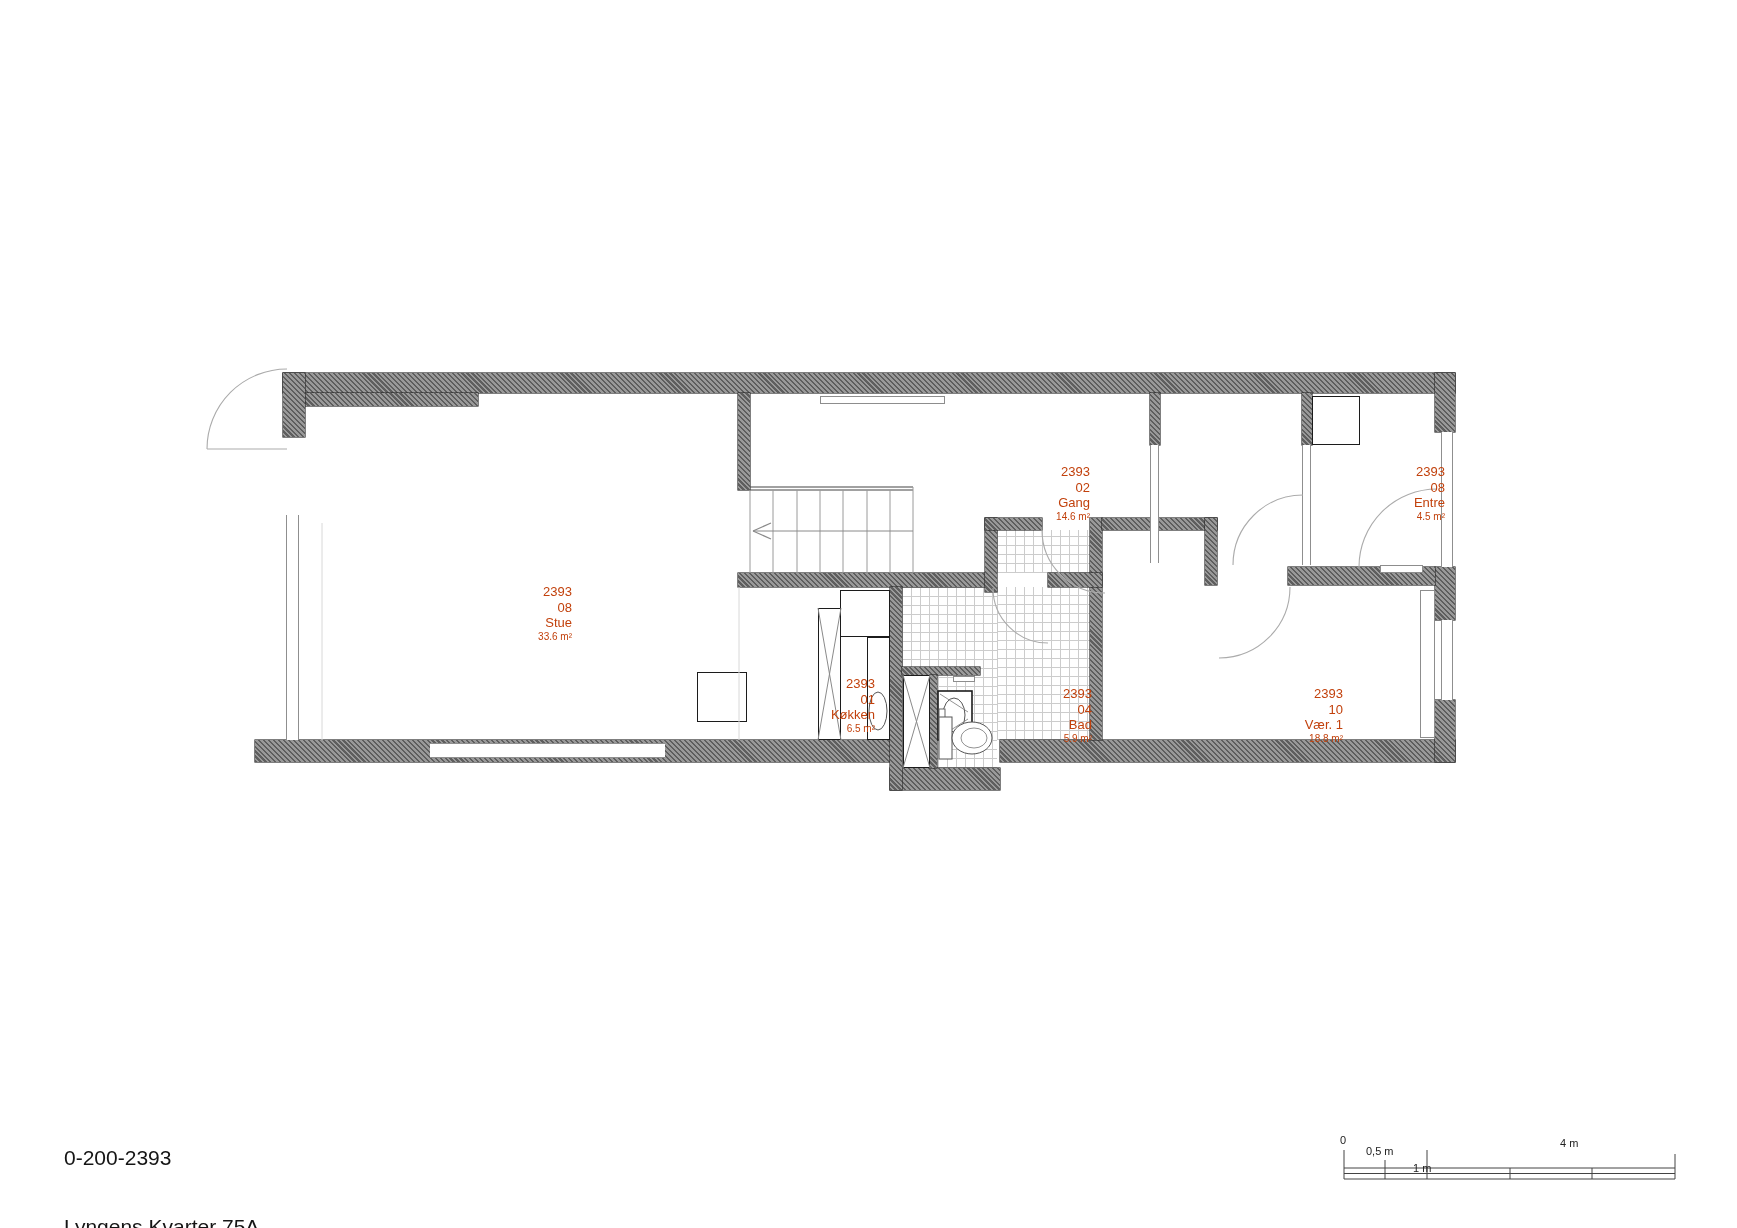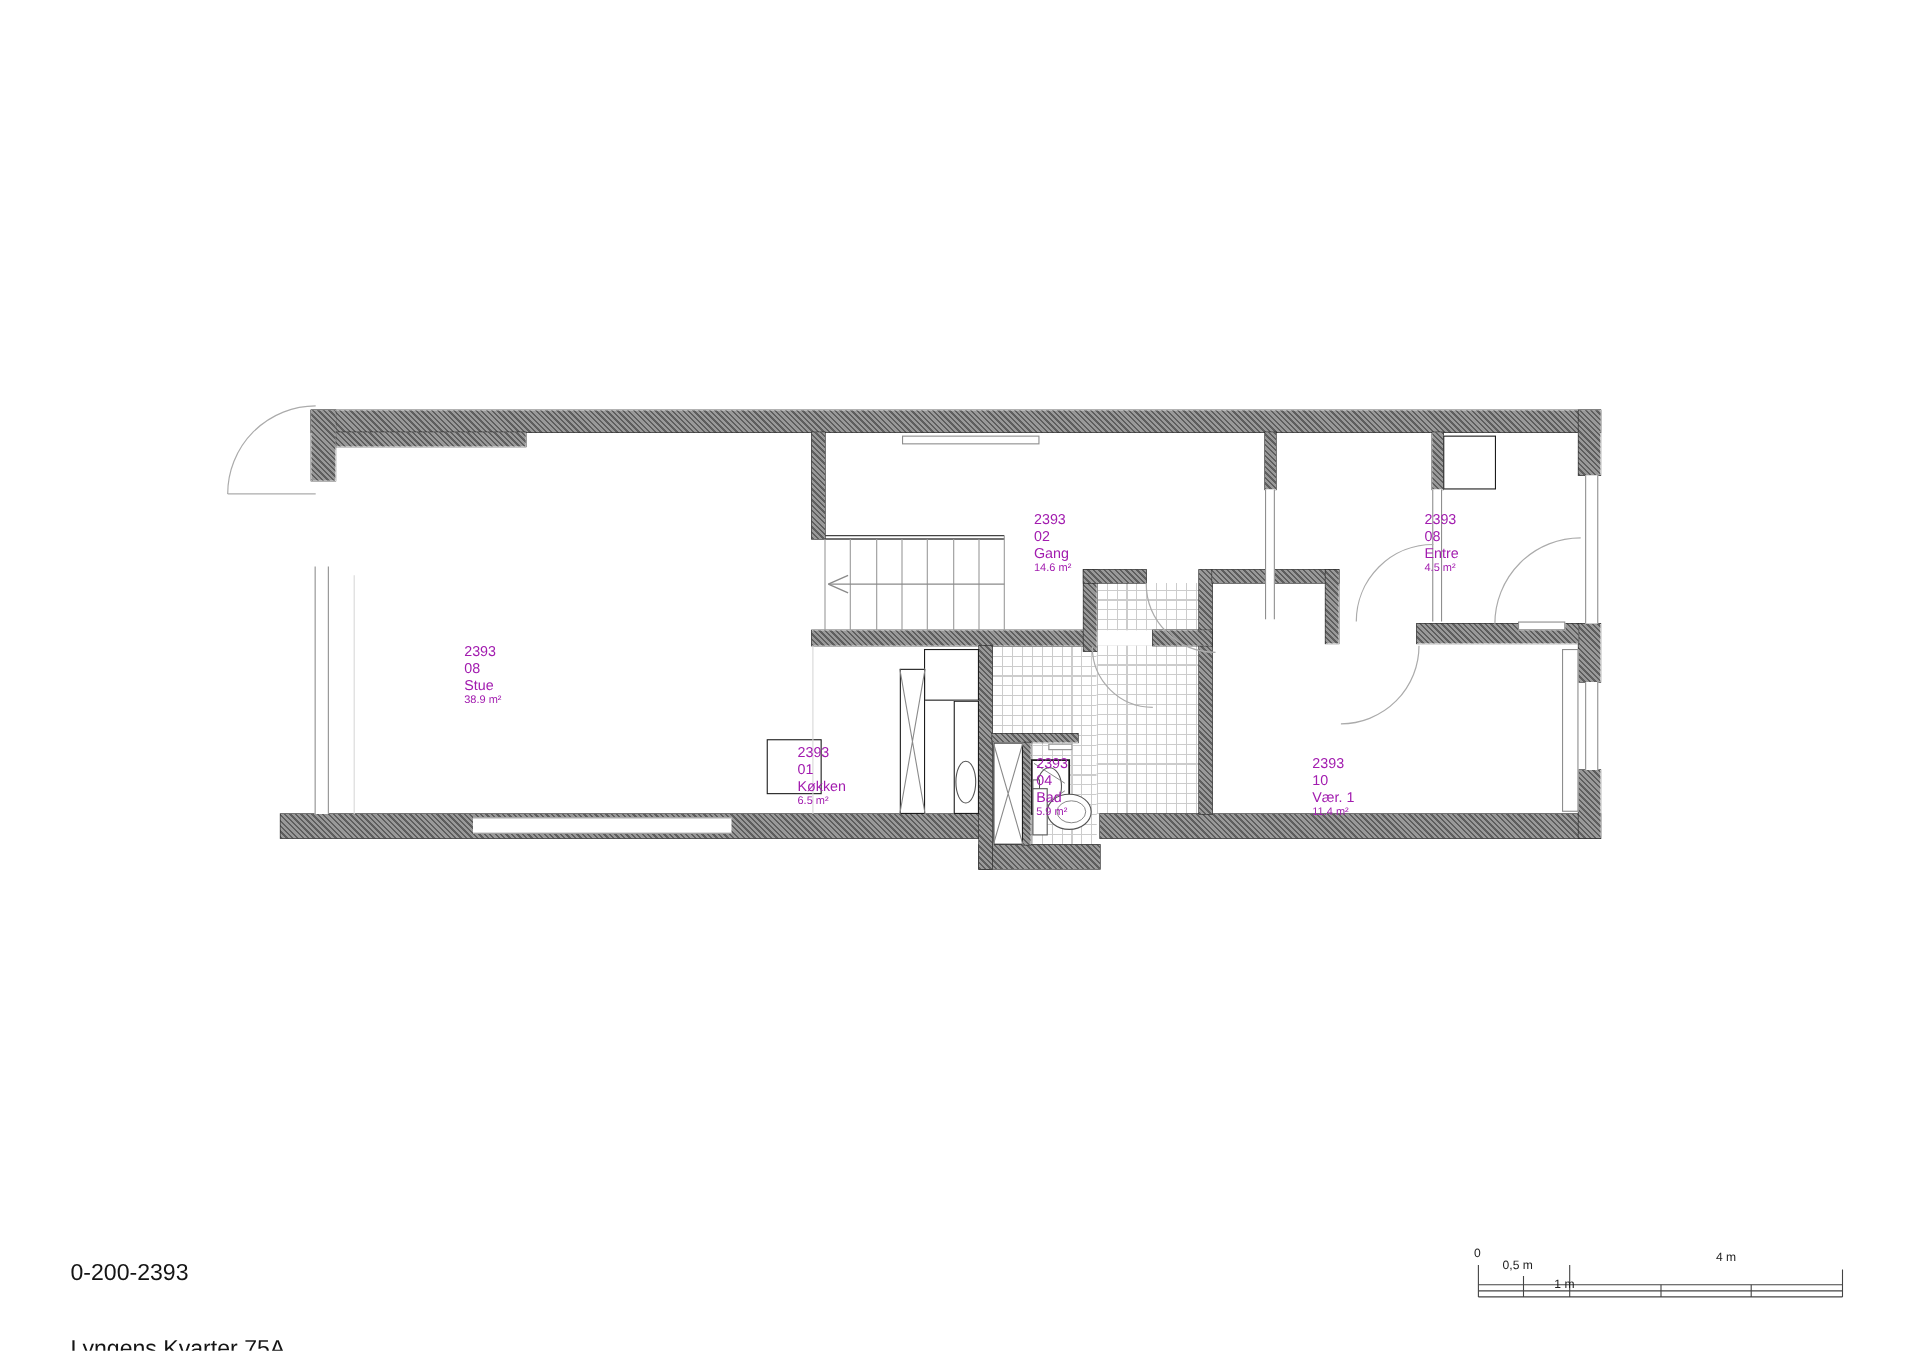--- a/index.html
+++ b/index.html
@@ -12,22 +12,22 @@
   .tile{position:absolute;z-index:1;background-color:#fff;
         background-image:repeating-linear-gradient(0deg,#ccc 0 1px,transparent 1px 9px),
                          repeating-linear-gradient(90deg,#ccc 0 1px,transparent 1px 9px);}
   .fix{position:absolute;z-index:3;background:#fff;border:1.5px solid #1c1c1c;box-sizing:border-box}
   .lite{position:absolute;z-index:3;background:#fff;border:1px solid #8d8d8d;box-sizing:border-box}
   .winV{position:absolute;z-index:3;background:#fff;box-sizing:border-box;
         border-left:1.5px solid #8f8f8f;border-right:1.5px solid #8f8f8f}
   .winH{position:absolute;z-index:3;background:#fff;box-sizing:border-box;
         border-top:1.5px solid #8f8f8f;border-bottom:1.5px solid #8f8f8f}
   svg.ov{position:absolute;left:0;top:0;z-index:4}
-  .room-label{position:absolute;z-index:5;width:150px;margin-left:-75px;text-align:left;
-              font-size:13px;line-height:1.2;color:#a21caf}
+  .room-label{position:absolute;z-index:5;width:150px;margin-left:-75px;text-align:right;
+              font-size:13px;line-height:1.2;color:#c2410c}
   .room-label .area{font-size:10px}
   .room-label span{display:block}
   .titleblock{position:absolute;left:64px;top:1100px;z-index:5;font-size:21px;
               line-height:23px;white-space:pre;color:#151515}
   .titleblock span{display:block}
   .scale-label{position:absolute;z-index:5;font-size:11px;color:#222}
 </style>
 </head>
 <body>
 
@@ -130,21 +130,21 @@
     <g stroke="#444" stroke-width="1" fill="none">
       <path d="M1344 1168 H1675 M1344 1173.5 H1675 M1344 1179 H1675"></path>
       <path d="M1344 1150 V1179 M1385 1160 V1179 M1427 1150 V1179 M1510 1168 V1179 M1592 1168 V1179 M1675 1154 V1179"></path>
     </g>
   </svg>
 
   <div class="room-label" style="left:497px;top:584px">
     <span>2393</span>
     <span>08</span>
     <span>Stue</span>
-    <span class="area">38.9 m²</span>
+    <span class="area">33.6 m²</span>
   </div>
   <div class="room-label" style="left:800px;top:676px">
     <span>2393</span>
     <span>01</span>
     <span>Køkken</span>
     <span class="area">6.5 m²</span>
   </div>
   <div class="room-label" style="left:1017px;top:686px">
     <span>2393</span>
     <span>04</span>
@@ -160,21 +160,21 @@
   <div class="room-label" style="left:1370px;top:464px">
     <span>2393</span>
     <span>08</span>
     <span>Entre</span>
     <span class="area">4.5 m²</span>
   </div>
   <div class="room-label" style="left:1268px;top:686px">
     <span>2393</span>
     <span>10</span>
     <span>Vær. 1</span>
-    <span class="area">11.4 m²</span>
+    <span class="area">18.8 m²</span>
   </div>
 
   <div class="titleblock">
     <span>0-200-2393</span>
     <span>Lyngens Kvarter 75A</span>
     
   </div>
 
   <div class="scale-label" style="left:1340px;top:1134px">0</div>
   <div class="scale-label" style="left:1366px;top:1145px">0,5 m</div>

